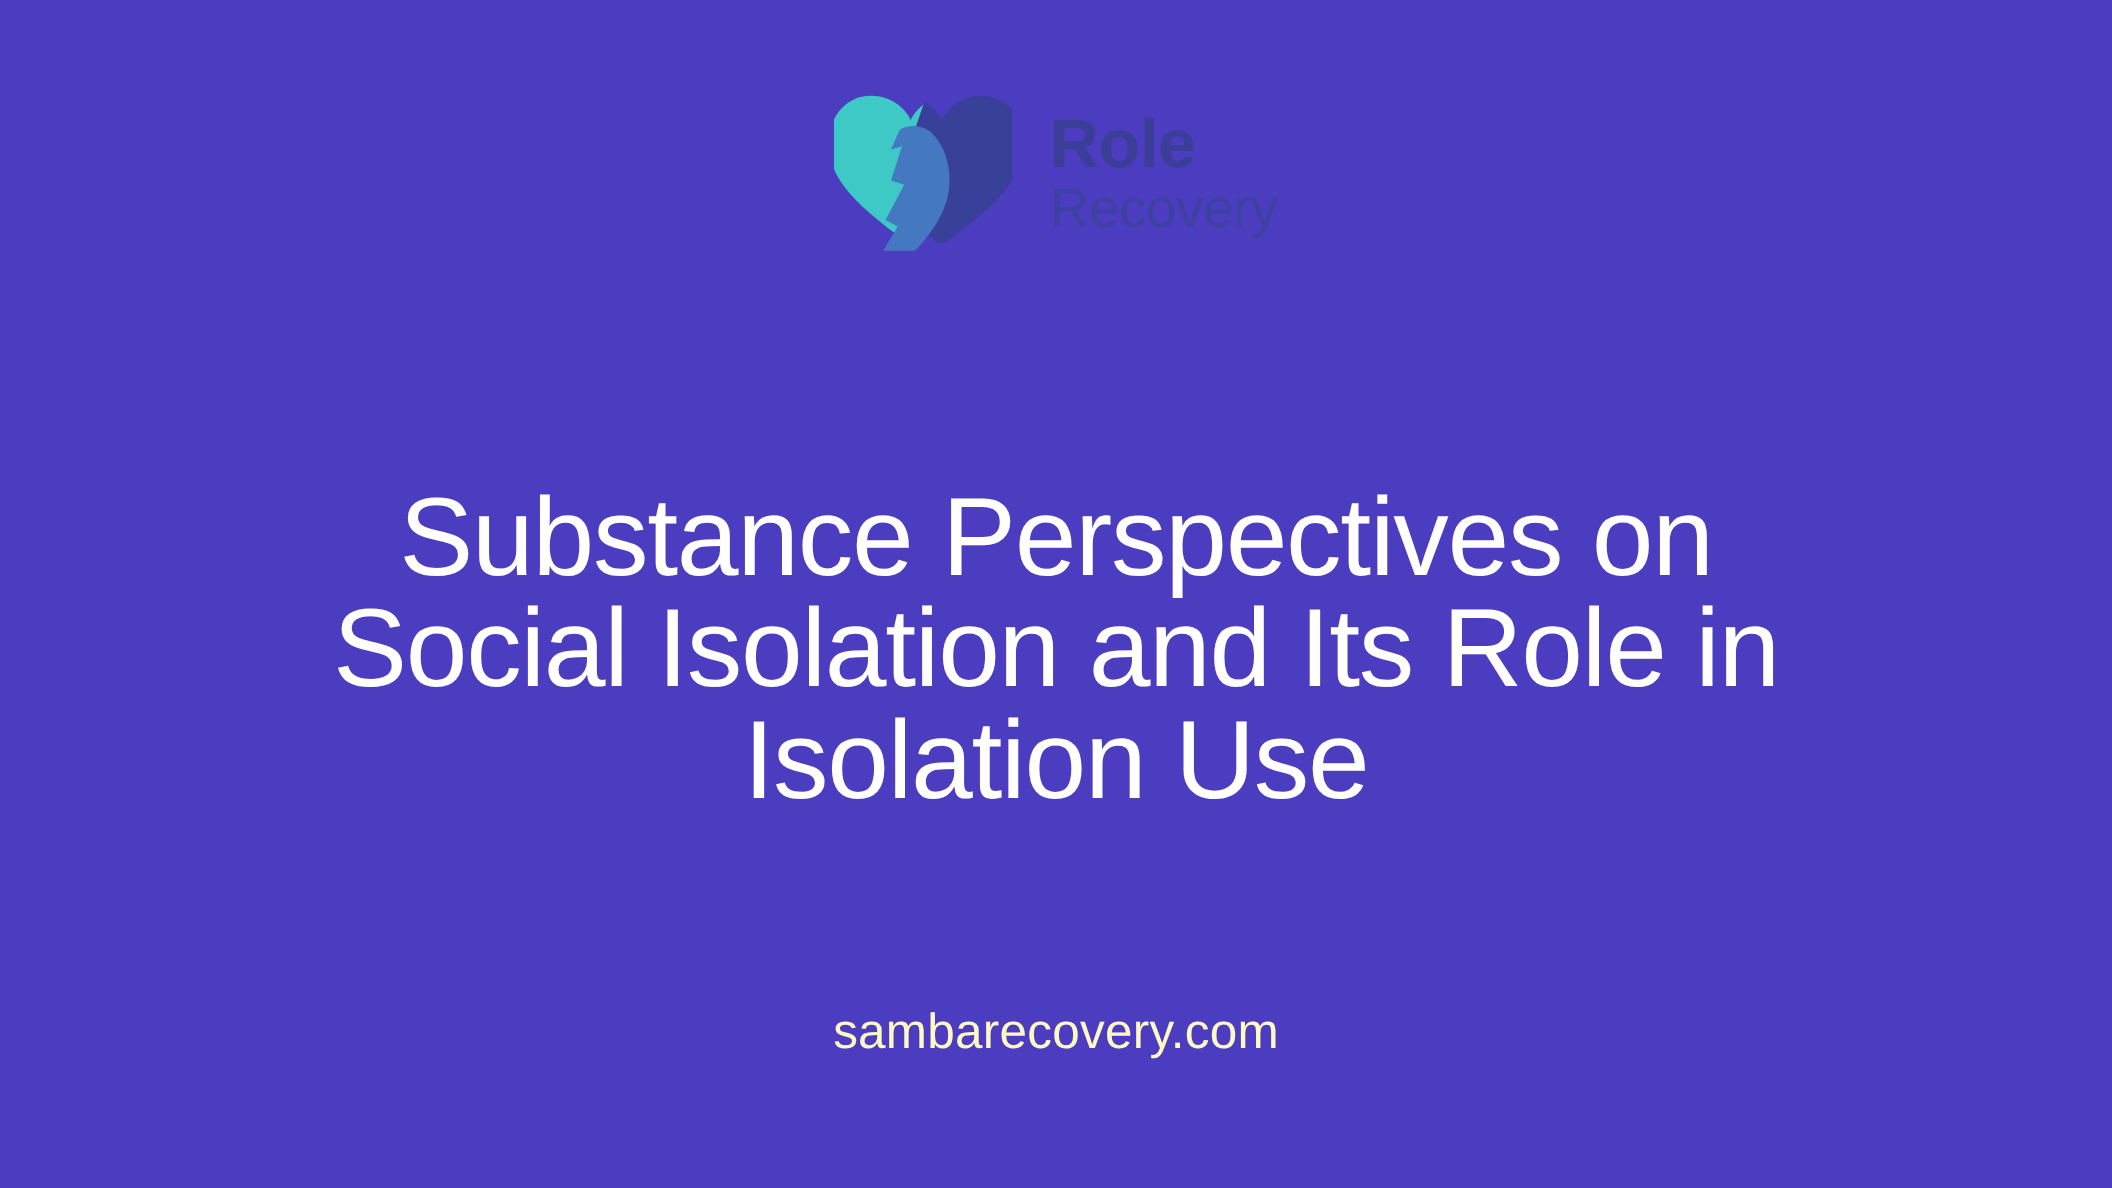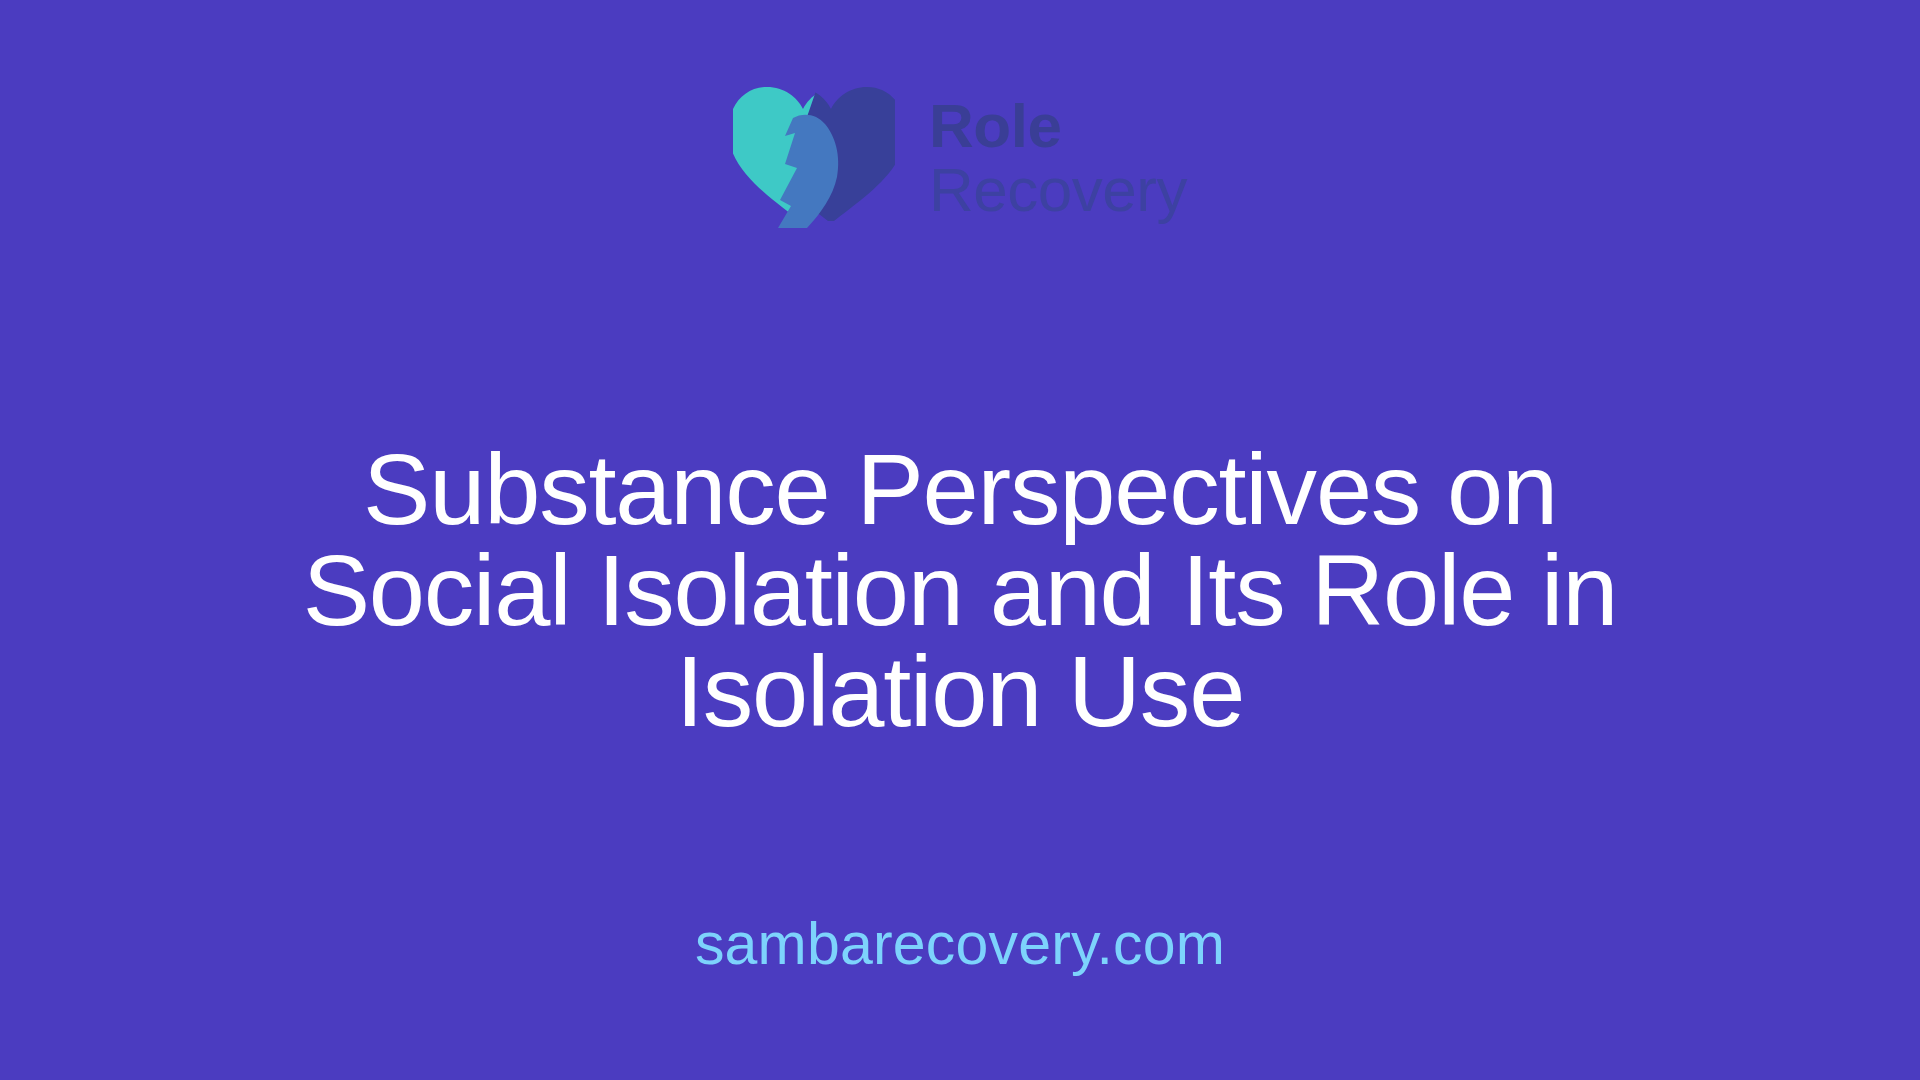--- a/index.html
+++ b/index.html
@@ -56,21 +56,21 @@
     font-family: "Liberation Sans", sans-serif;
     font-size: 62px;
     font-weight: 700;
     color: #3a3e96;
     letter-spacing: -0.5px;
     line-height: 0.95;
   }
 
   .brand-name-bottom {
     font-family: "Liberation Sans", sans-serif;
-    font-size: 62px;
+    font-size: 50px;
     font-weight: 300;
     color: #3d41a2;
     letter-spacing: -0.5px;
     line-height: 1.02;
     margin-top: 2px;
   }
 
   
   .title-block {
     position: absolute;
@@ -96,23 +96,23 @@
   .footer-url {
     position: absolute;
     left: 0;
     right: 0;
     top: 915px;
     text-align: center;
   }
 
   .footer-url-text {
     font-family: "Liberation Sans", sans-serif;
-    font-size: 59px;
+    font-size: 45px;
     font-weight: 400;
-    color: #7dd3fc;
+    color: #fef9c3;
     letter-spacing: 0.2px;
     line-height: 1;
   }
 </style>
 </head>
 <body>
 
 <div class="slide">
 
   <div class="brand-lockup">

